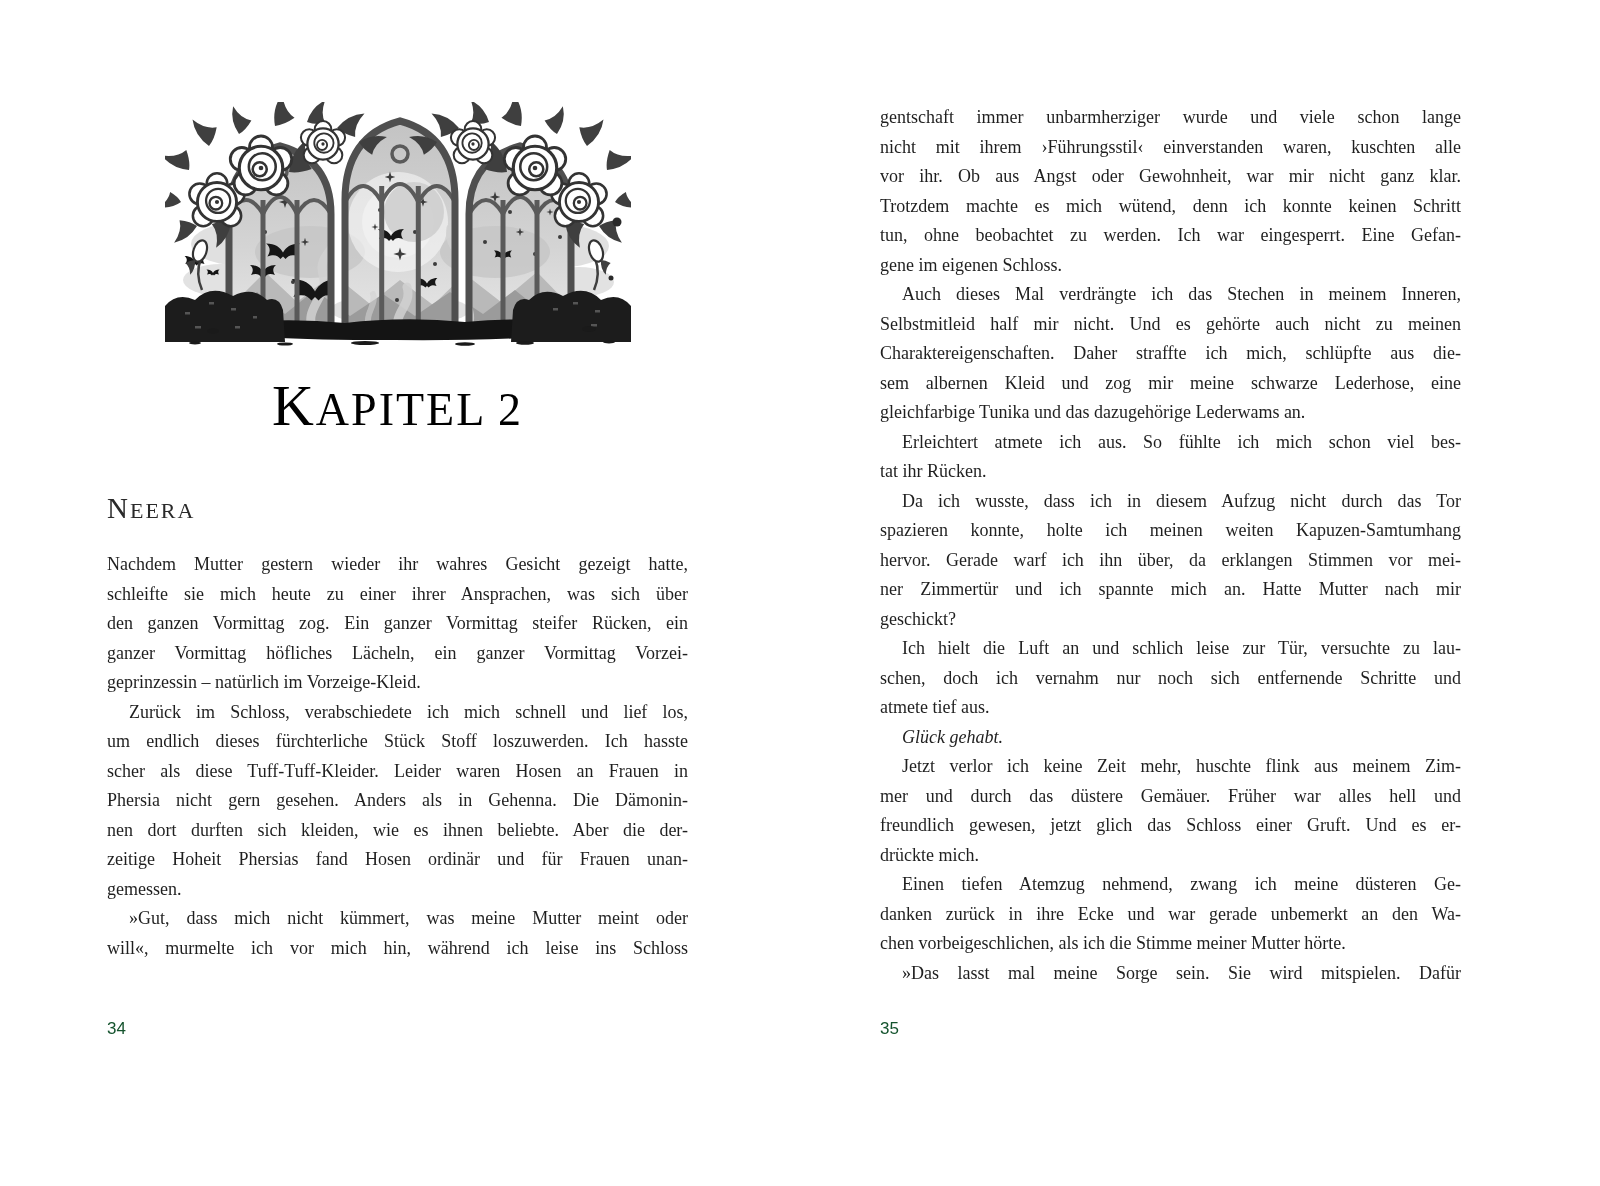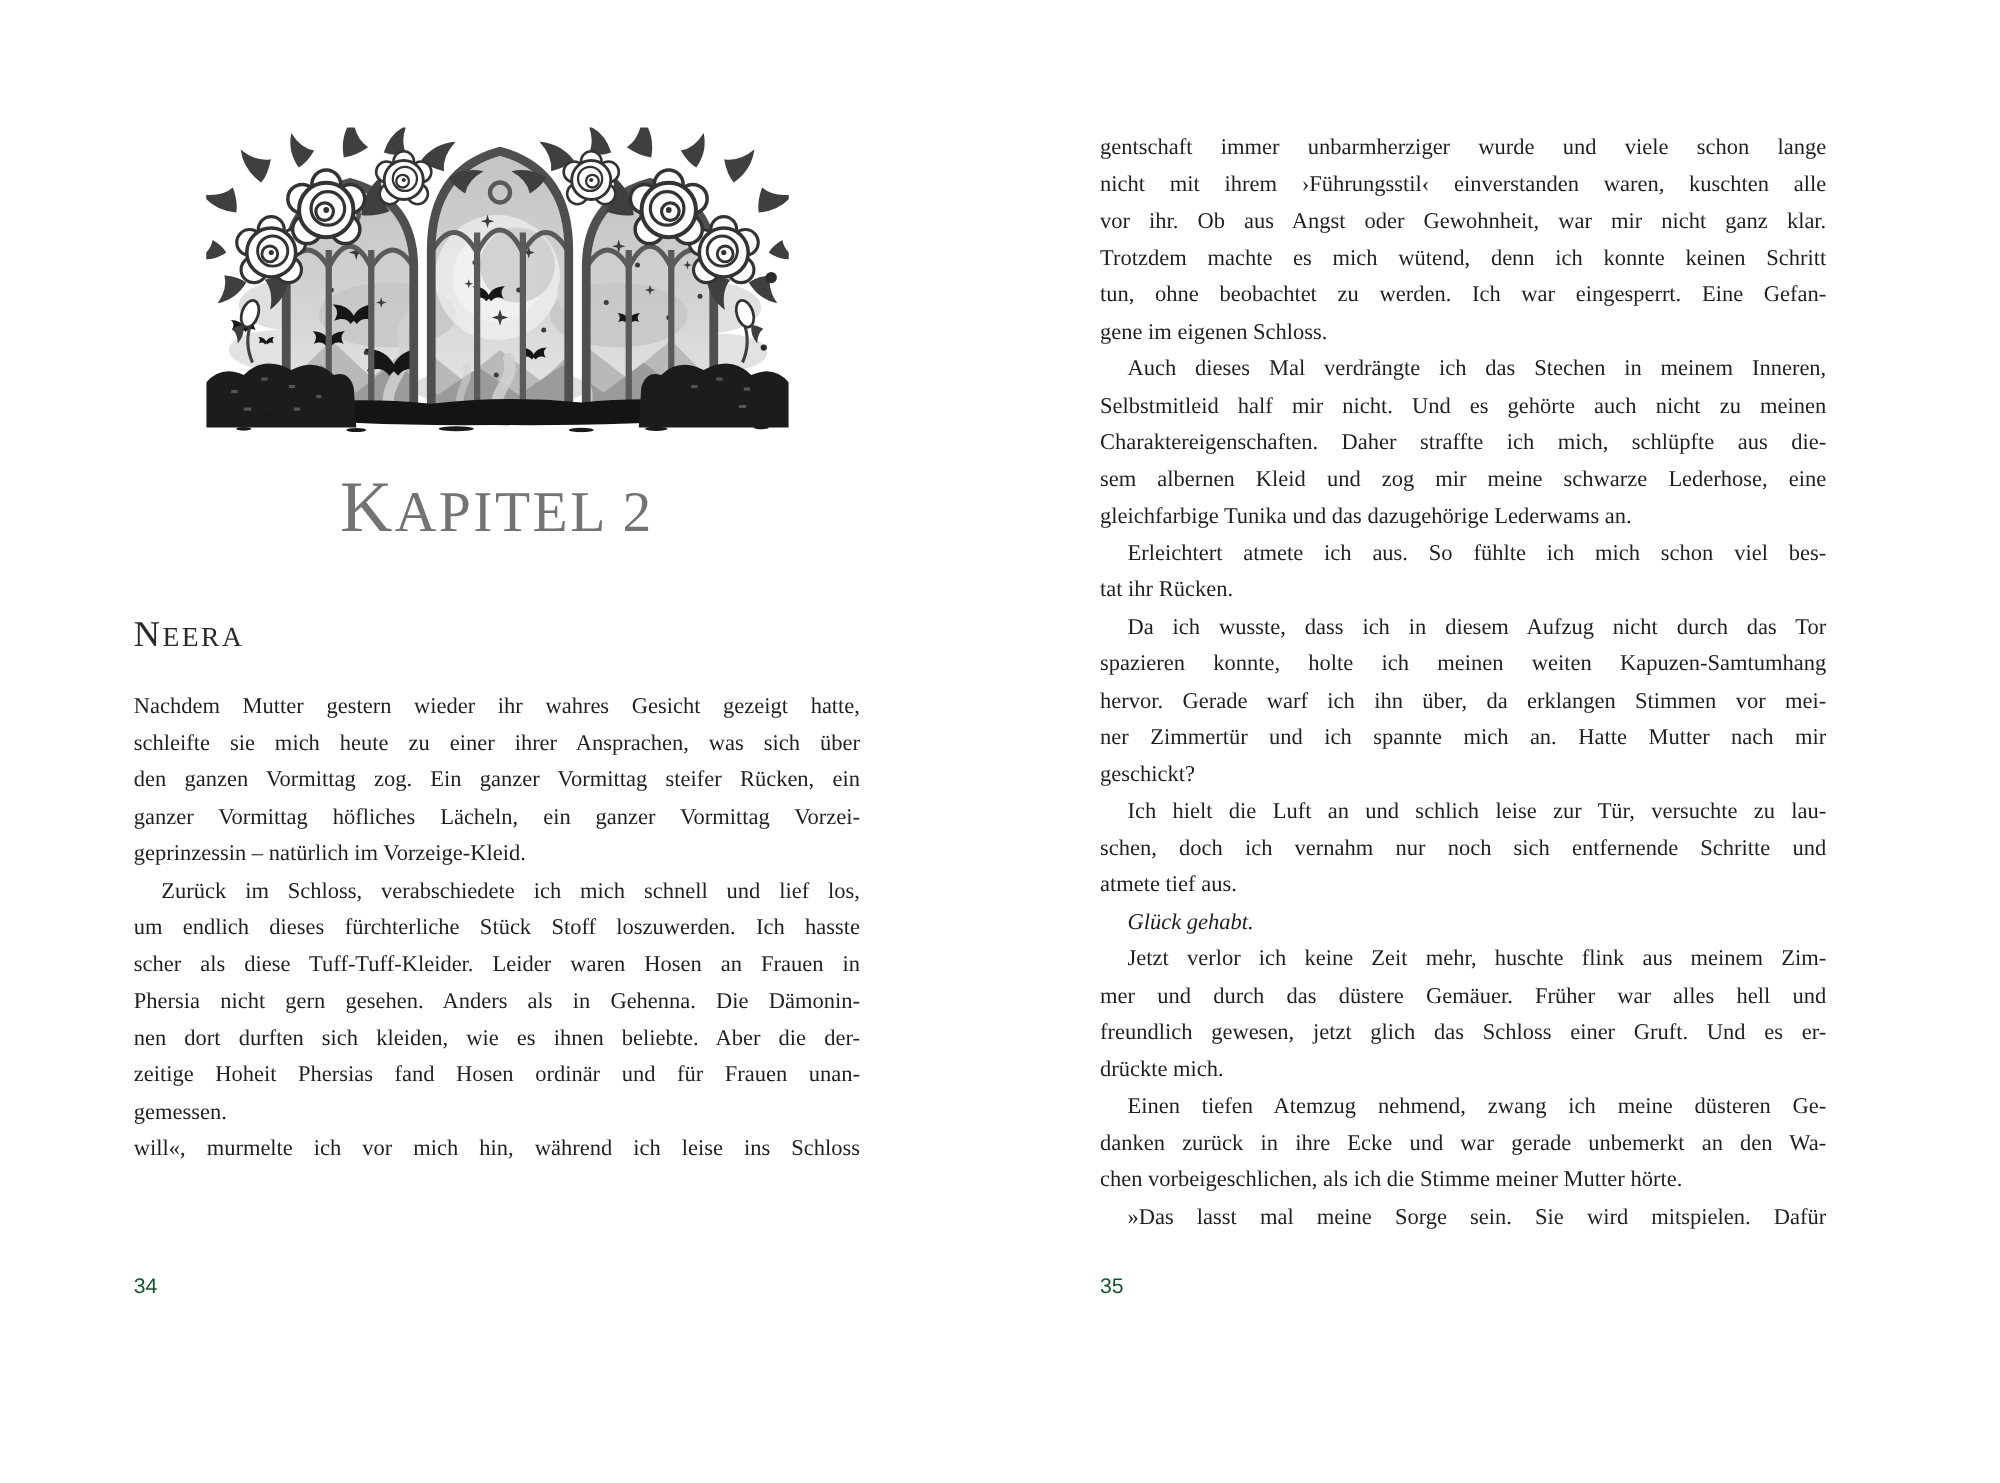--- a/index.html
+++ b/index.html
@@ -6,21 +6,21 @@
   #spread{position:relative;width:1600px;height:1186px;background:#ffffff;overflow:hidden;
           font-family:"Liberation Serif",serif;color:#1f1f1f;}
   .page{position:absolute;top:0;height:998px;}
   #left-page{left:107px;width:581px;}
   #right-page{left:880px;width:581px;}
 
   .illustration-wrap{position:absolute;top:102px;left:50%;transform:translateX(-50%);
                      width:466px;height:244px;}
 
   .chapter-title{position:absolute;top:376px;width:100%;text-align:center;
-                 font-size:46px;line-height:60px;letter-spacing:2px;color:#737373;font-weight:400;}
+                 font-size:46px;line-height:60px;letter-spacing:2px;color:#000000;font-weight:400;}
   .chapter-title::first-letter{font-size:58px;}
 
   .pov-name{position:absolute;top:492px;left:0;font-size:22px;letter-spacing:2px;color:#2a2a2a;}
   .pov-name::first-letter{font-size:29px;}
 
   .body-text{position:absolute;left:0;width:100%;font-size:18px;line-height:29.5px;color:#1f1f1f;}
   #left-body{top:550px;}
   #right-body{top:103px;}
   .para{margin:0;}
   .para.italic{font-style:italic;}
@@ -231,20 +231,21 @@
         <div class="para">
           <div class="line indent">Zurück im Schloss, verabschiedete ich mich schnell und lief los,</div>
           <div class="line">um endlich dieses fürchterliche Stück Stoff loszuwerden. Ich hasste</div>
           <div class="line">scher als diese Tuff-Tuff-Kleider. Leider waren Hosen an Frauen in</div>
           <div class="line">Phersia nicht gern gesehen. Anders als in Gehenna. Die Dämonin-</div>
           <div class="line">nen dort durften sich kleiden, wie es ihnen beliebte. Aber die der-</div>
           <div class="line">zeitige Hoheit Phersias fand Hosen ordinär und für Frauen unan-</div>
           <div class="line last">gemessen.</div>
         </div>
         <div class="para">
+          <div class="line indent">»Gut, dass mich nicht kümmert, was meine Mutter meint oder</div>
           <div class="line">will«, murmelte ich vor mich hin, während ich leise ins Schloss</div>
         </div>
       </div>
 
     <div class="page-number">34</div>
   </div>
 
   <div class="page" id="right-page">
 
     <div class="body-text" id="right-body">

